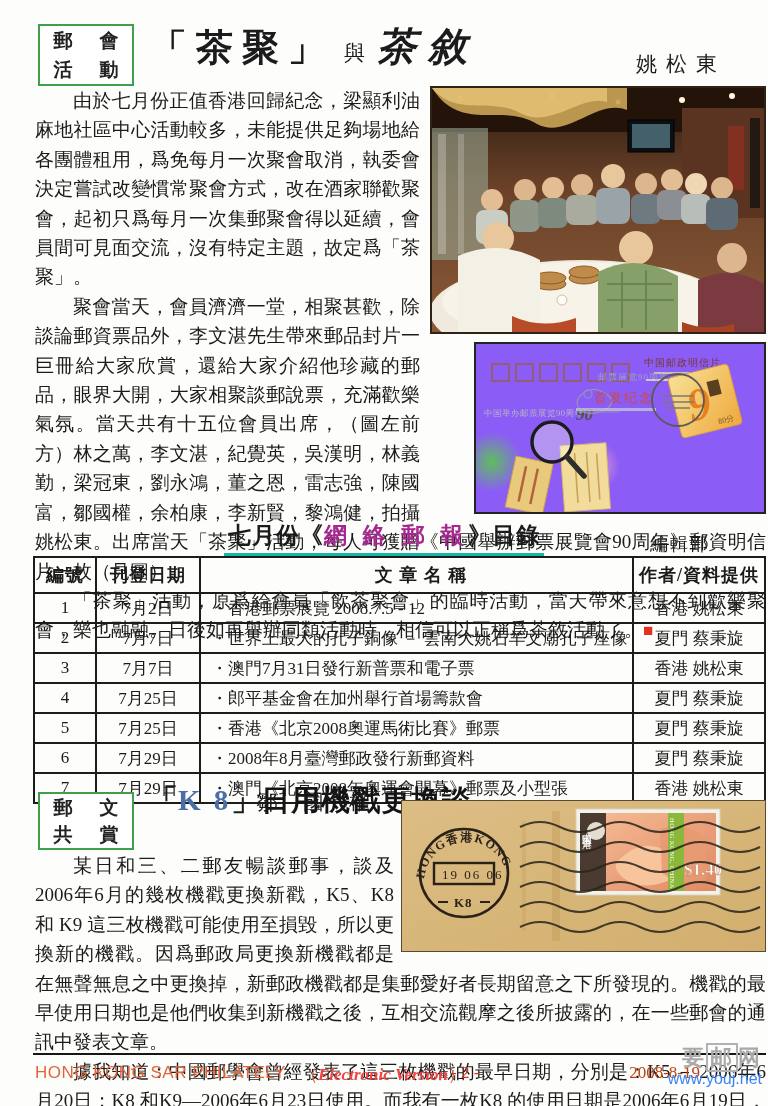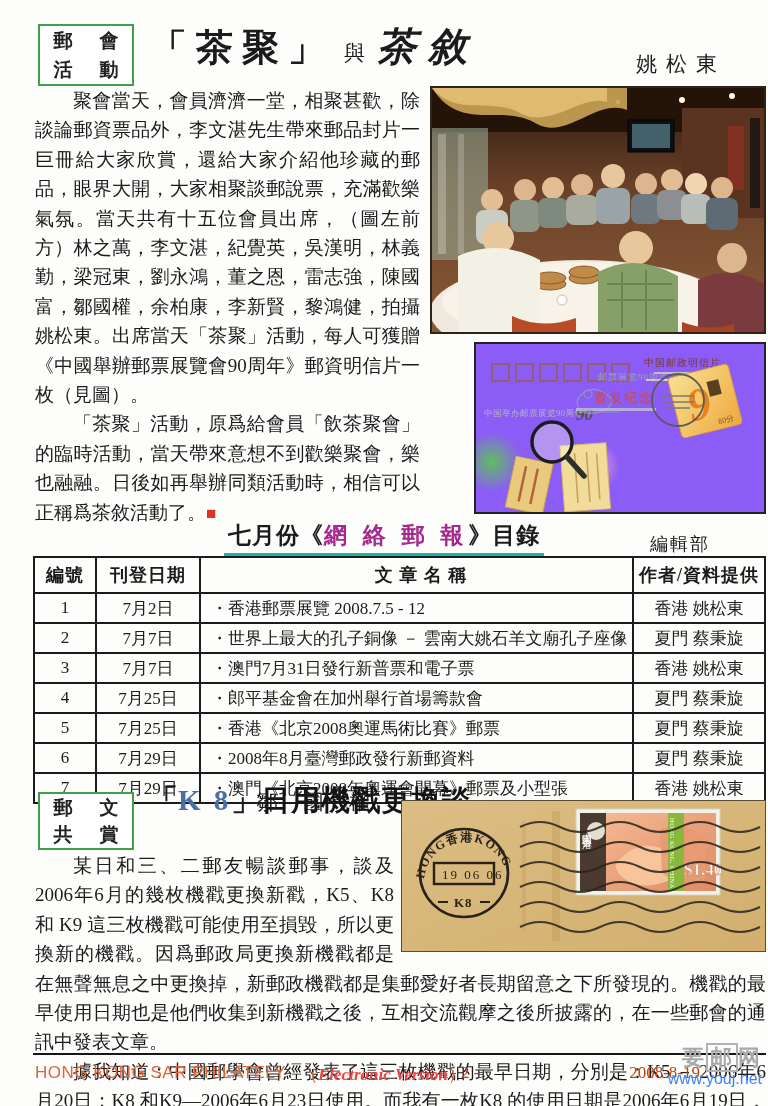--- a/index.html
+++ b/index.html
@@ -239,20 +239,21 @@
             <path d="M14,8 v50 M26,8 v50 M36,10 v46" stroke="#b88a40" stroke-width="1.6" opacity="0.7"></path>
           </g>
           <g>
             <circle cx="76" cy="98" r="20" fill="#fffbe8" fill-opacity="0.35" stroke="#1c1c1c" stroke-width="3.4"></circle>
             <line x1="91" y1="113" x2="108" y2="132" stroke="#2e2e2e" stroke-width="5.5" stroke-linecap="round"></line>
           </g>
         </svg>
       </div>
     </div>
 
+    <p>由於七月份正值香港回歸紀念，梁顯利油麻地社區中心活動較多，未能提供足夠場地給各團體租用，爲免每月一次聚會取消，執委會決定嘗試改變慣常聚會方式，改在酒家聯歡聚會，起初只爲每月一次集郵聚會得以延續，會員間可見面交流，沒有特定主題，故定爲「茶聚」。</p>
     <p>聚會當天，會員濟濟一堂，相聚甚歡，除談論郵資票品外，李文湛先生帶來郵品封片一巨冊給大家欣賞，還給大家介紹他珍藏的郵品，眼界大開，大家相聚談郵說票，充滿歡樂氣氛。當天共有十五位會員出席，（圖左前方）林之萬，李文湛，紀覺英，吳漢明，林義勤，梁冠東，劉永鴻，董之恩，雷志強，陳國富，鄒國權，余柏康，李新賢，黎鴻健，拍攝姚松東。出席當天「茶聚」活動，每人可獲贈《中國舉辦郵票展覽會90周年》郵資明信片一枚（見圖）。</p>
     <p><span>「茶聚」活動，原爲給會員「飲茶聚會」的臨時活動，當天帶來意想不到歡樂聚會，樂也融融。日後如再舉辦同類活動時，相信可以正稱爲茶敘活動了。</span><span class="end-mark">■</span></p>
   </div>
 
   <div id="toc-head">
     <div id="toc-title">
       <span class="inner">
         <span>七月份《</span><span class="hl">網 絡 郵 報</span><span>》目錄</span>
       </span>
     </div>

